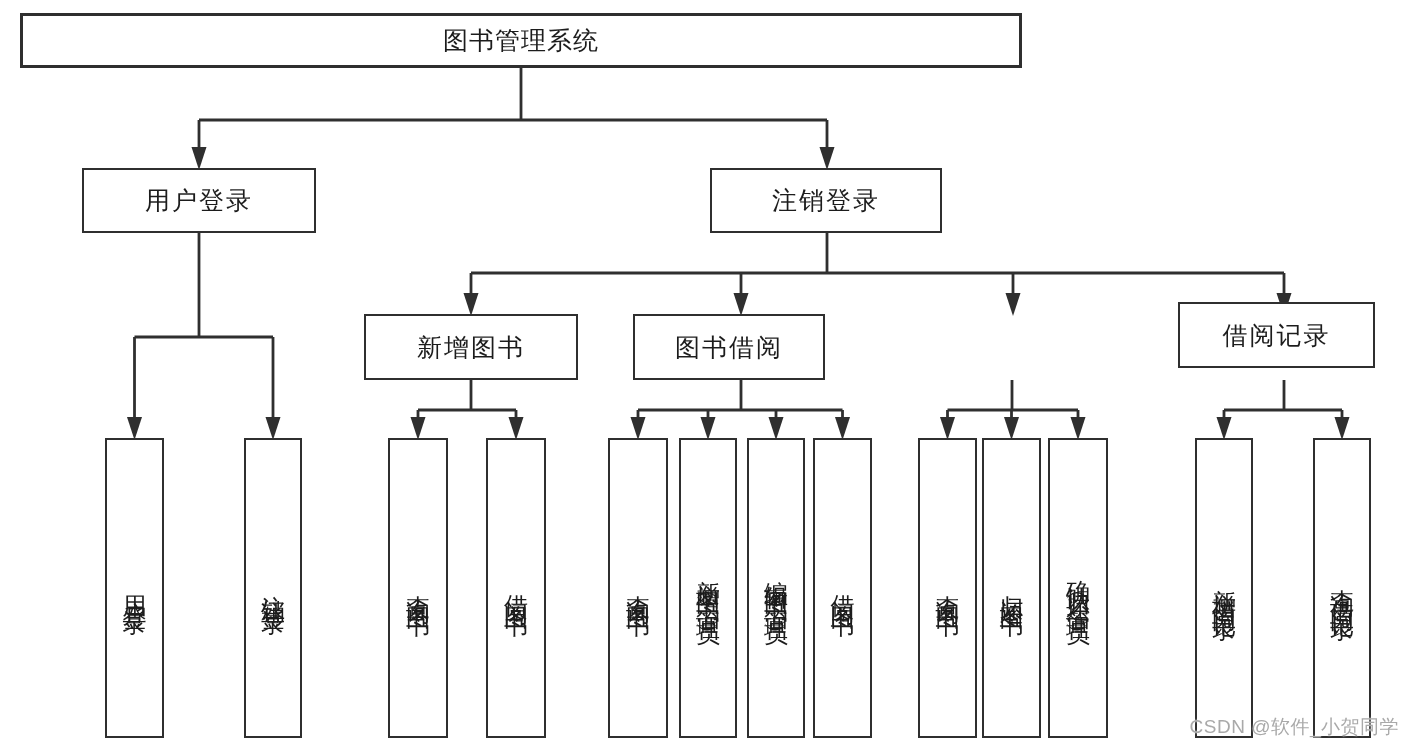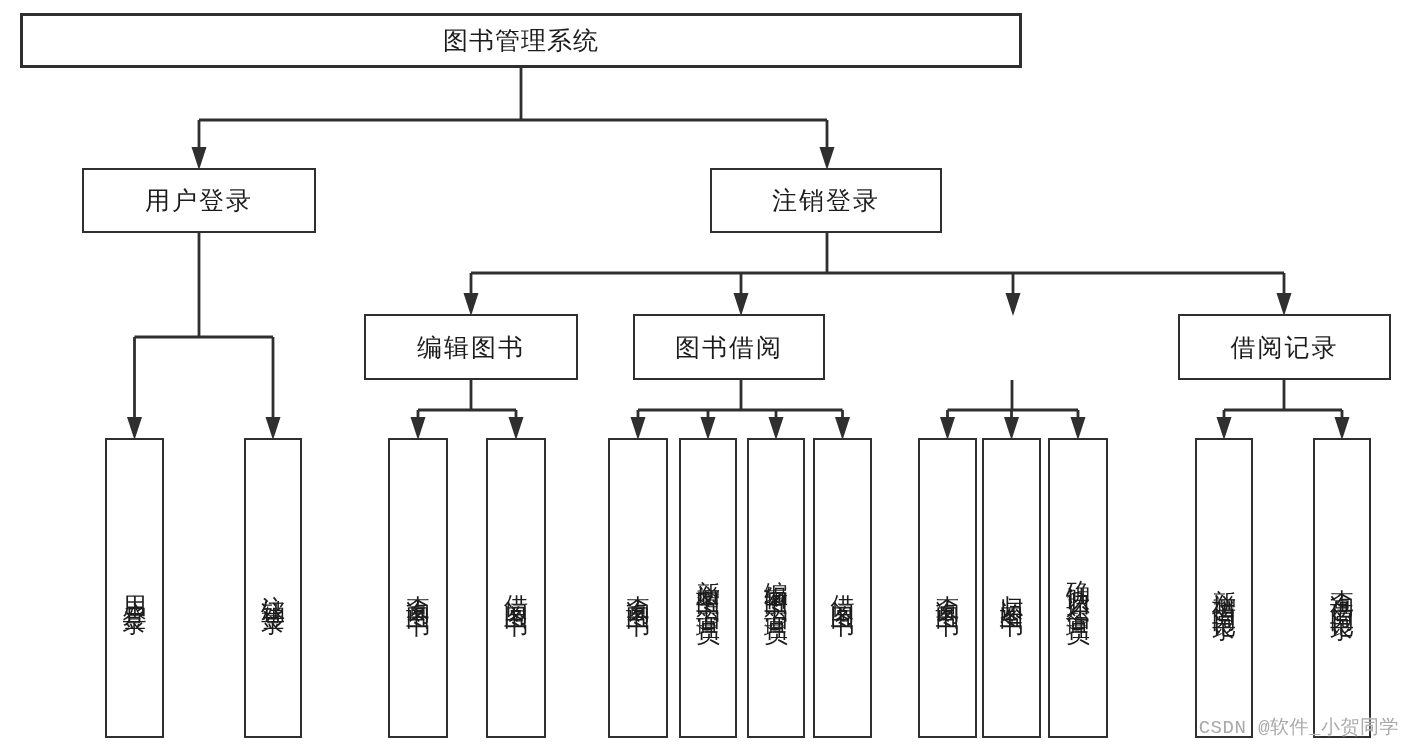--- a/index.html
+++ b/index.html
@@ -38,21 +38,20 @@
     font-size:24px;
   }
   #watermark{
     position:absolute;
     right:6px;top:714px;
     font-size:19px;
     color:var(--wm);
     letter-spacing:0.5px;
     text-shadow:0 0 2px #fff;
     z-index:5;
-    font-family:Liberation Mono, monospace;
   }
 </style>
 </head>
 <body>
 
 <div id="canvas">
 
   <svg id="wires" viewBox="0 0 1405 747">
       <line x1="521" y1="68" x2="521" y2="121" stroke="#2f2f2f" stroke-width="2.8"></line>
       <line x1="199" y1="120" x2="827" y2="120" stroke="#2f2f2f" stroke-width="2.8"></line>
@@ -113,26 +112,26 @@
   </div>
 
   <div class="node hbox" style="left:82px;top:168px;width:234px;height:65px">
     <span>用户登录</span>
   </div>
   <div class="node hbox" style="left:710px;top:168px;width:232px;height:65px">
     <span>注销登录</span>
   </div>
 
   <div class="node hbox" style="left:364px;top:314px;width:214px;height:66px">
-    <span>编辑图书</span>
+    <span>新增图书</span>
   </div>
   <div class="node hbox" style="left:633px;top:314px;width:192px;height:66px">
     <span>图书借阅</span>
   </div>
-  <div class="node hbox" style="left:1178px;top:314px;width:213px;height:66px">
+  <div class="node hbox" style="left:1178px;top:302px;width:197px;height:66px">
     <span>借阅记录</span>
   </div>
 
   <div class="node vbox" style="left:105px;top:438px;width:59px;height:300px">
     <span>用户登录</span>
   </div>
   <div class="node vbox" style="left:244px;top:438px;width:58px;height:300px">
     <span>注销登录</span>
   </div>
 

